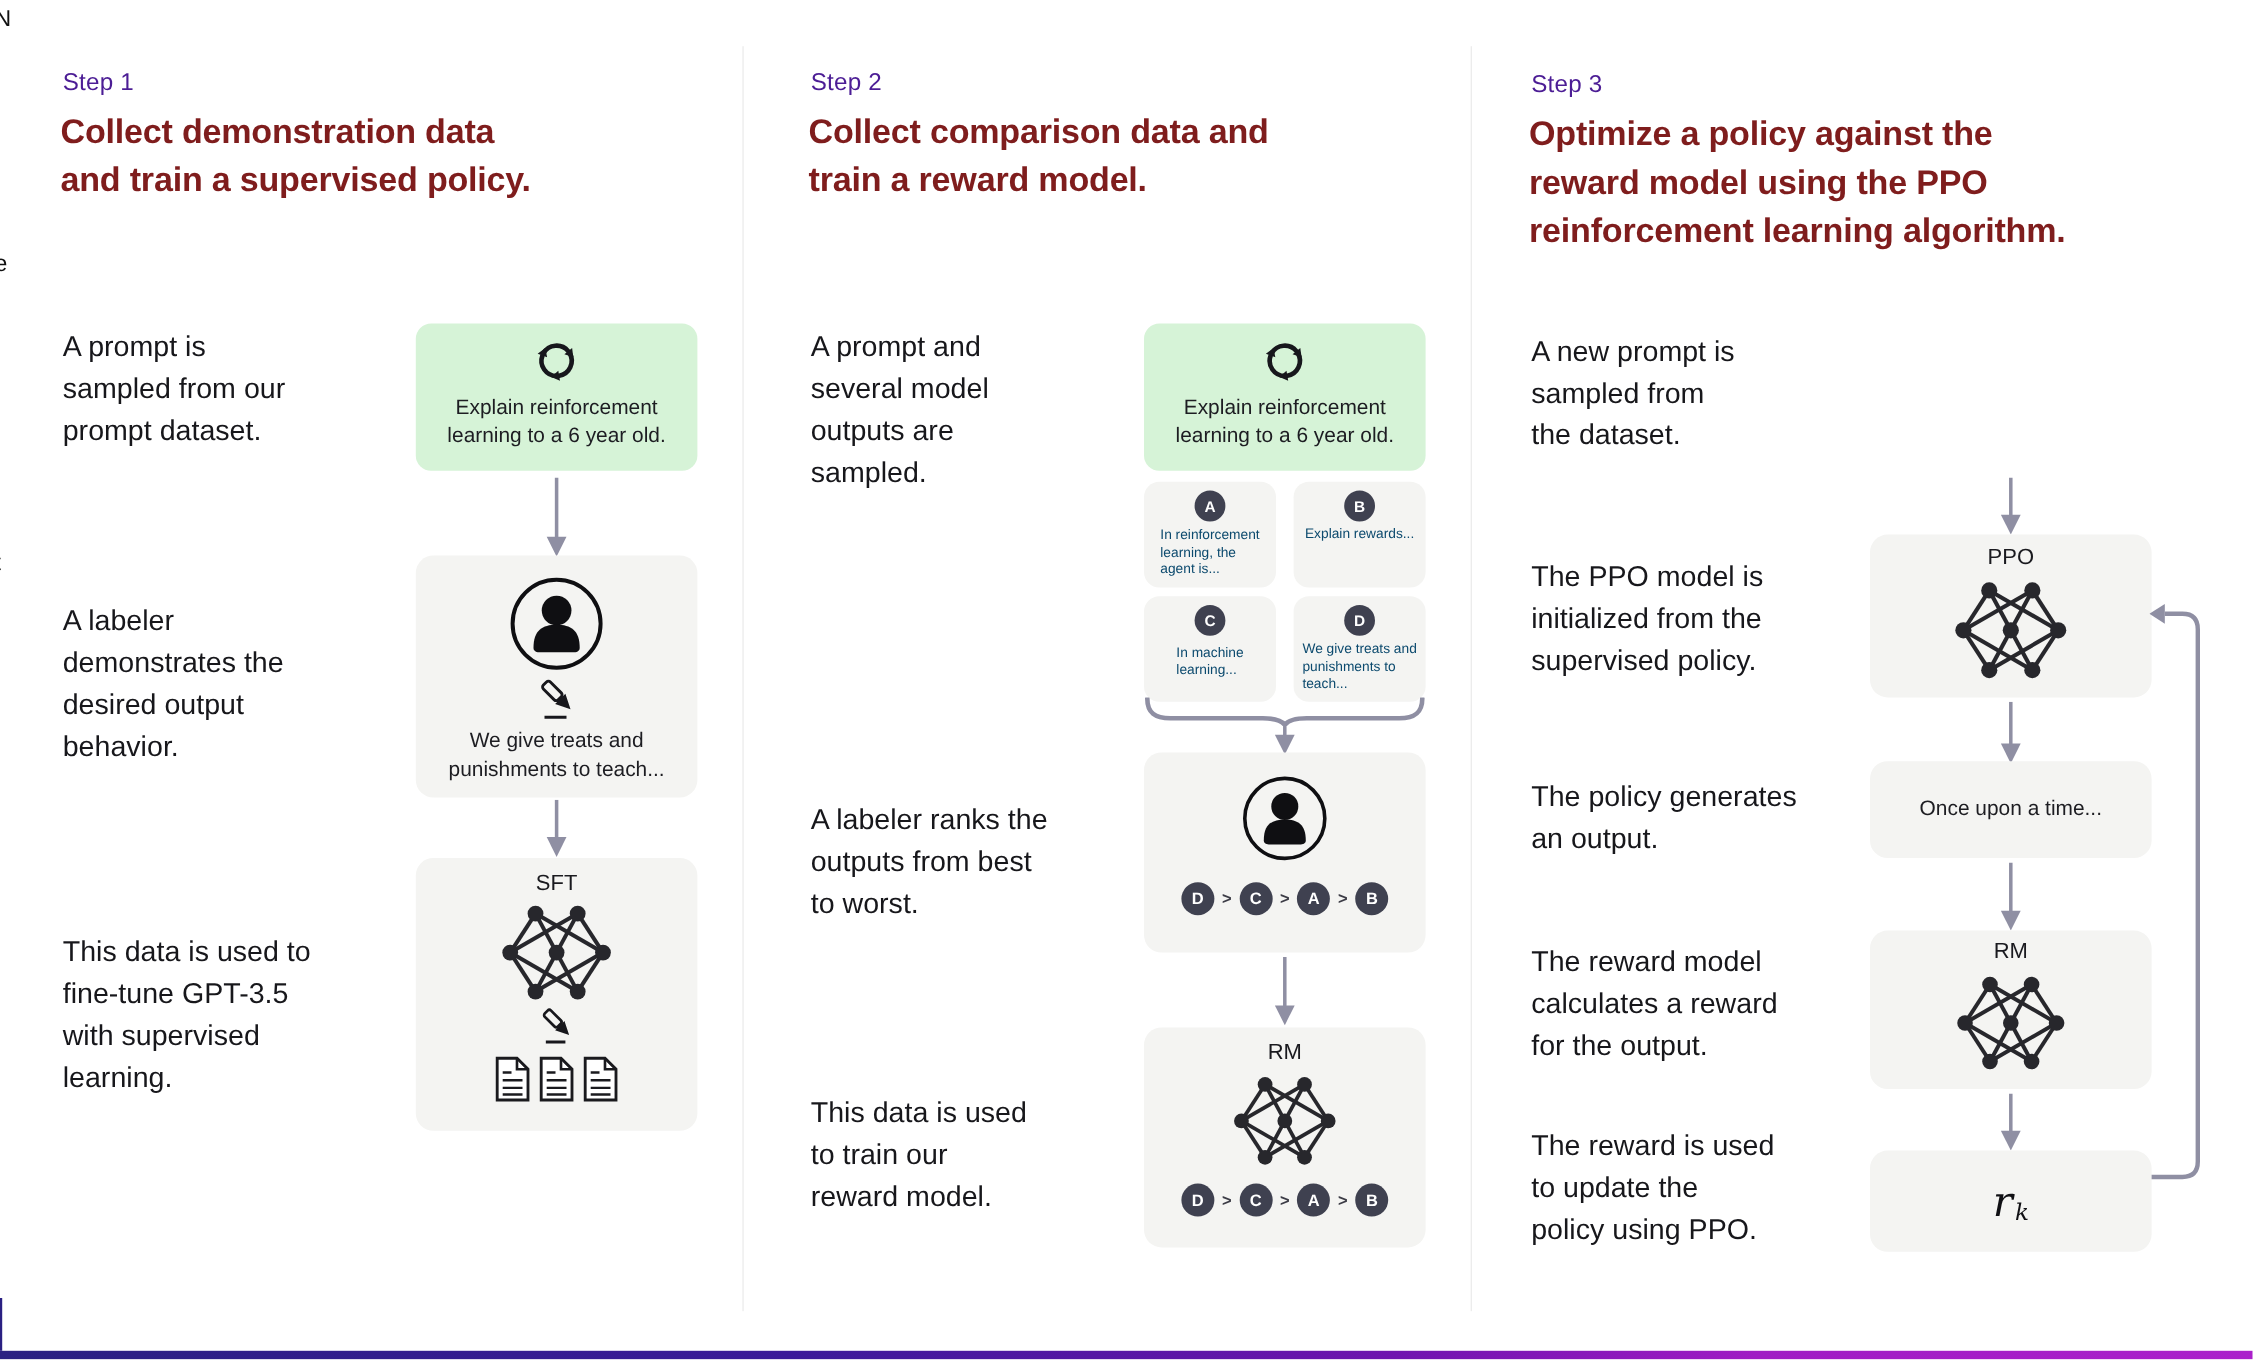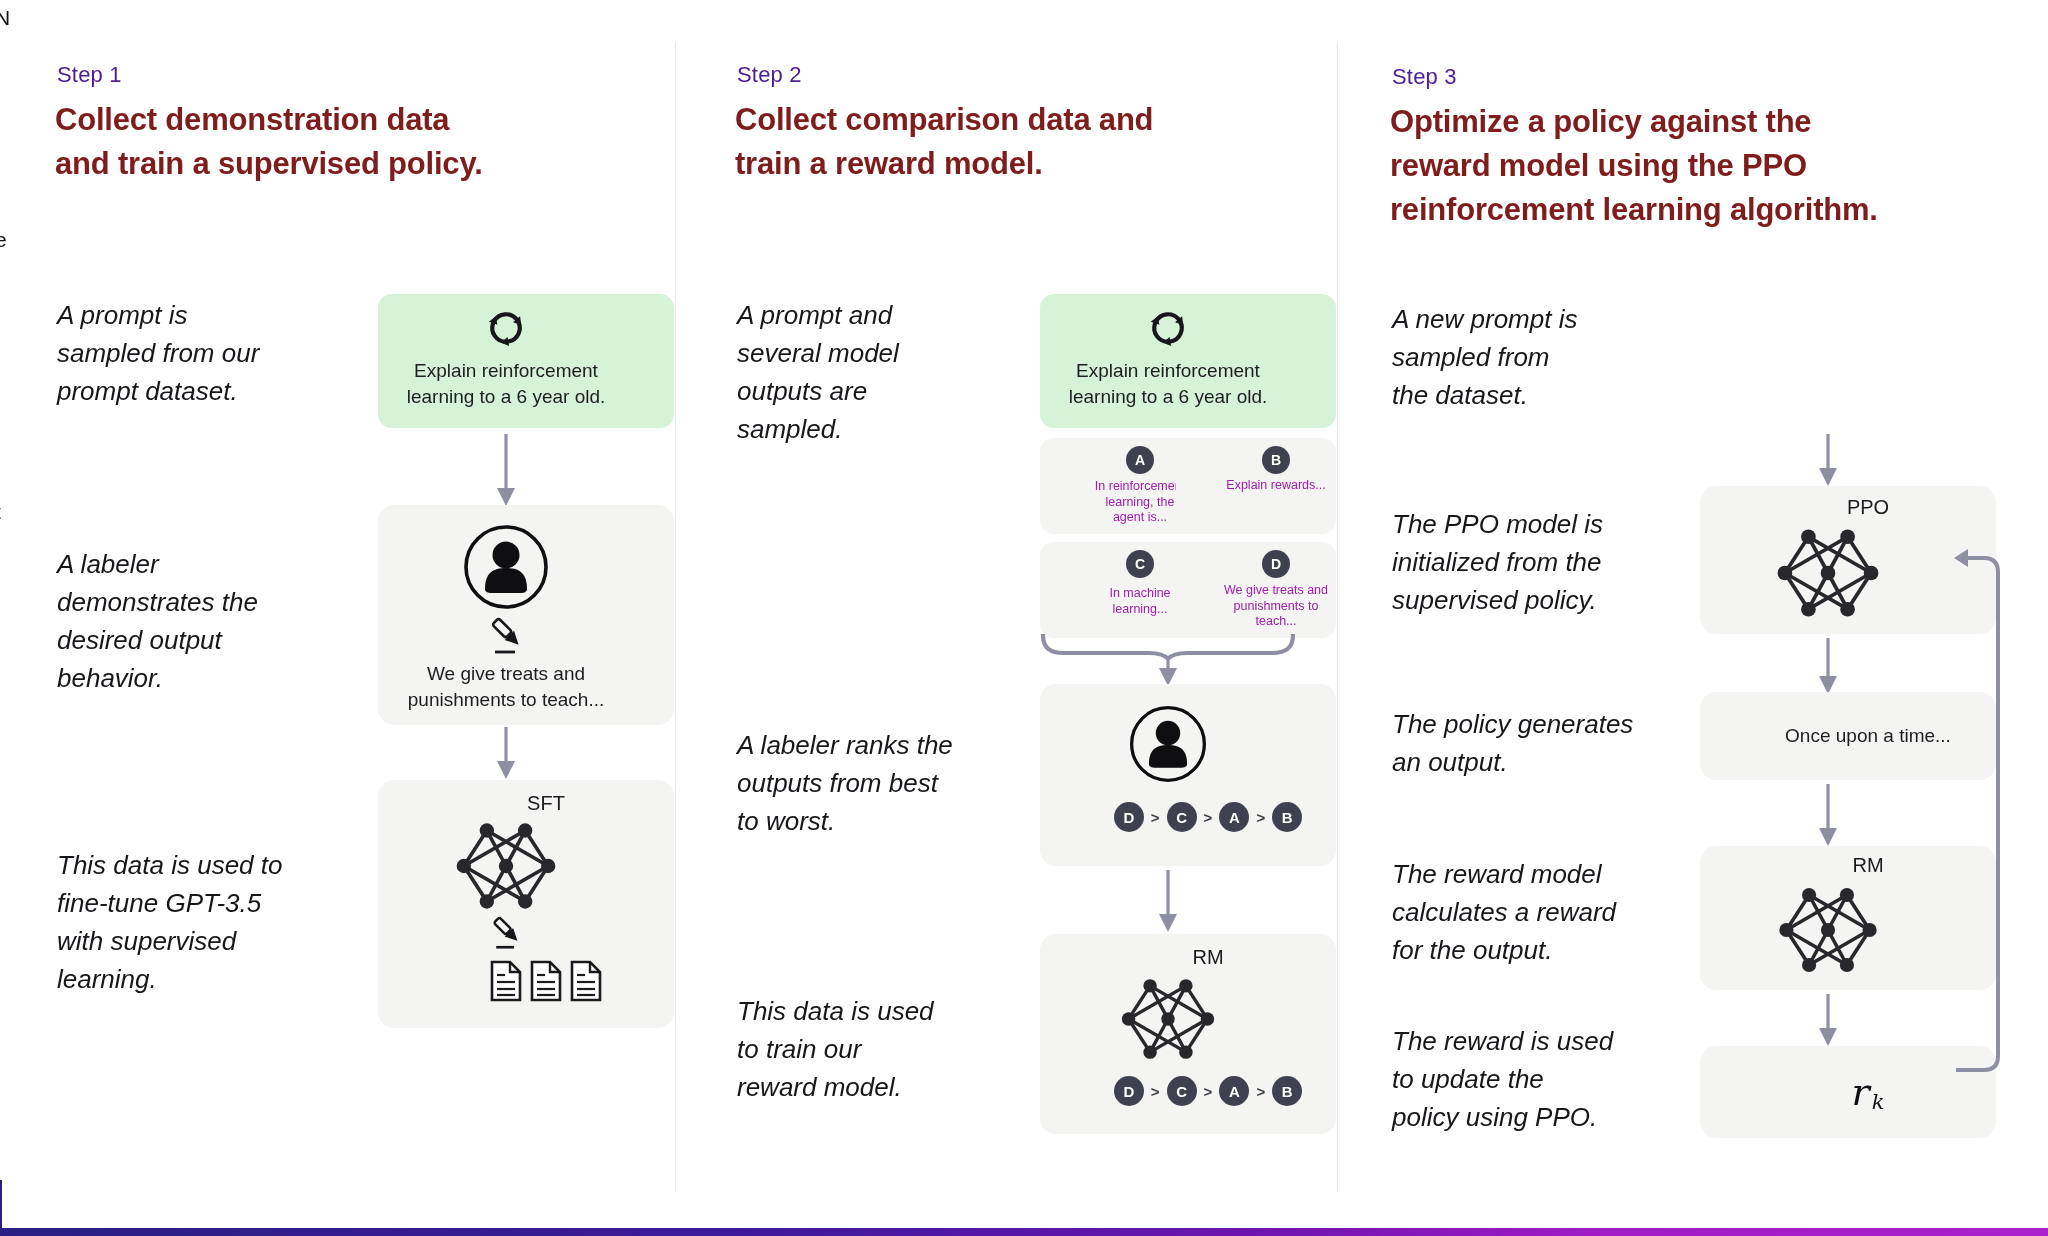--- a/index.html
+++ b/index.html
@@ -4,26 +4,26 @@
 <style>
   html,body{margin:0;padding:0;background:#ffffff;}
   #canvas{
     position:relative;width:2048px;height:1236px;overflow:hidden;background:#ffffff;
     font-family:"Liberation Sans","DejaVu Sans",sans-serif;color:#16161a;
   }
   .abs{position:absolute;}
   .pre{white-space:pre-line;}
   .step-label{font-size:22px;color:#4c1d95;letter-spacing:.2px;}
   .title{font-size:31px;font-weight:700;line-height:44px;color:#7f1d1d;letter-spacing:-0.2px;}
-  .ann{font-size:26px;line-height:38px;color:#17171b;font-style:italic;}
-  .box{position:absolute;border-radius:16px;display:flex;flex-direction:column;align-items:center;padding-left:40px;}
+  .ann{font-size:26px;line-height:38px;color:#17171b;}
+  .box{position:absolute;border-radius:16px;display:flex;flex-direction:column;align-items:center;}
   .green{background:#d6f3d7;border-radius:14px;}
   .grey{background:#f4f4f2;}
   .cap{font-size:19px;line-height:26px;color:#1d1d22;text-align:center;}
-  .smallcap{font-size:12.5px;line-height:15.5px;color:#a21caf;text-align:center;}
+  .smallcap{font-size:12.5px;line-height:15.5px;color:#0c4a6e;}
   .model-label{font-size:20px;color:#1a1a1f;}
   .chip{width:30px;height:30px;border-radius:50%;background:#3f4150;color:#ffffff;
         font-size:15px;font-weight:700;display:inline-flex;align-items:center;justify-content:center;}
   .chip.small{width:28px;height:28px;font-size:14px;}
   .rank{display:flex;align-items:center;gap:7px;}
   .gt{font-size:15px;font-weight:700;color:#3c3c46;}
   .divider{position:absolute;top:42px;width:1px;height:1150px;background:#e8e8e8;}
   .bottom-bar{position:absolute;left:0;bottom:0;width:2048px;height:8px;
       background:linear-gradient(90deg,#2a2082 0%,#3b1a99 35%,#6f14af 62%,#a01cc4 78%,#ab20cb 100%);}
   .edge-mark{position:absolute;left:-5px;font-size:21px;color:#111;}

